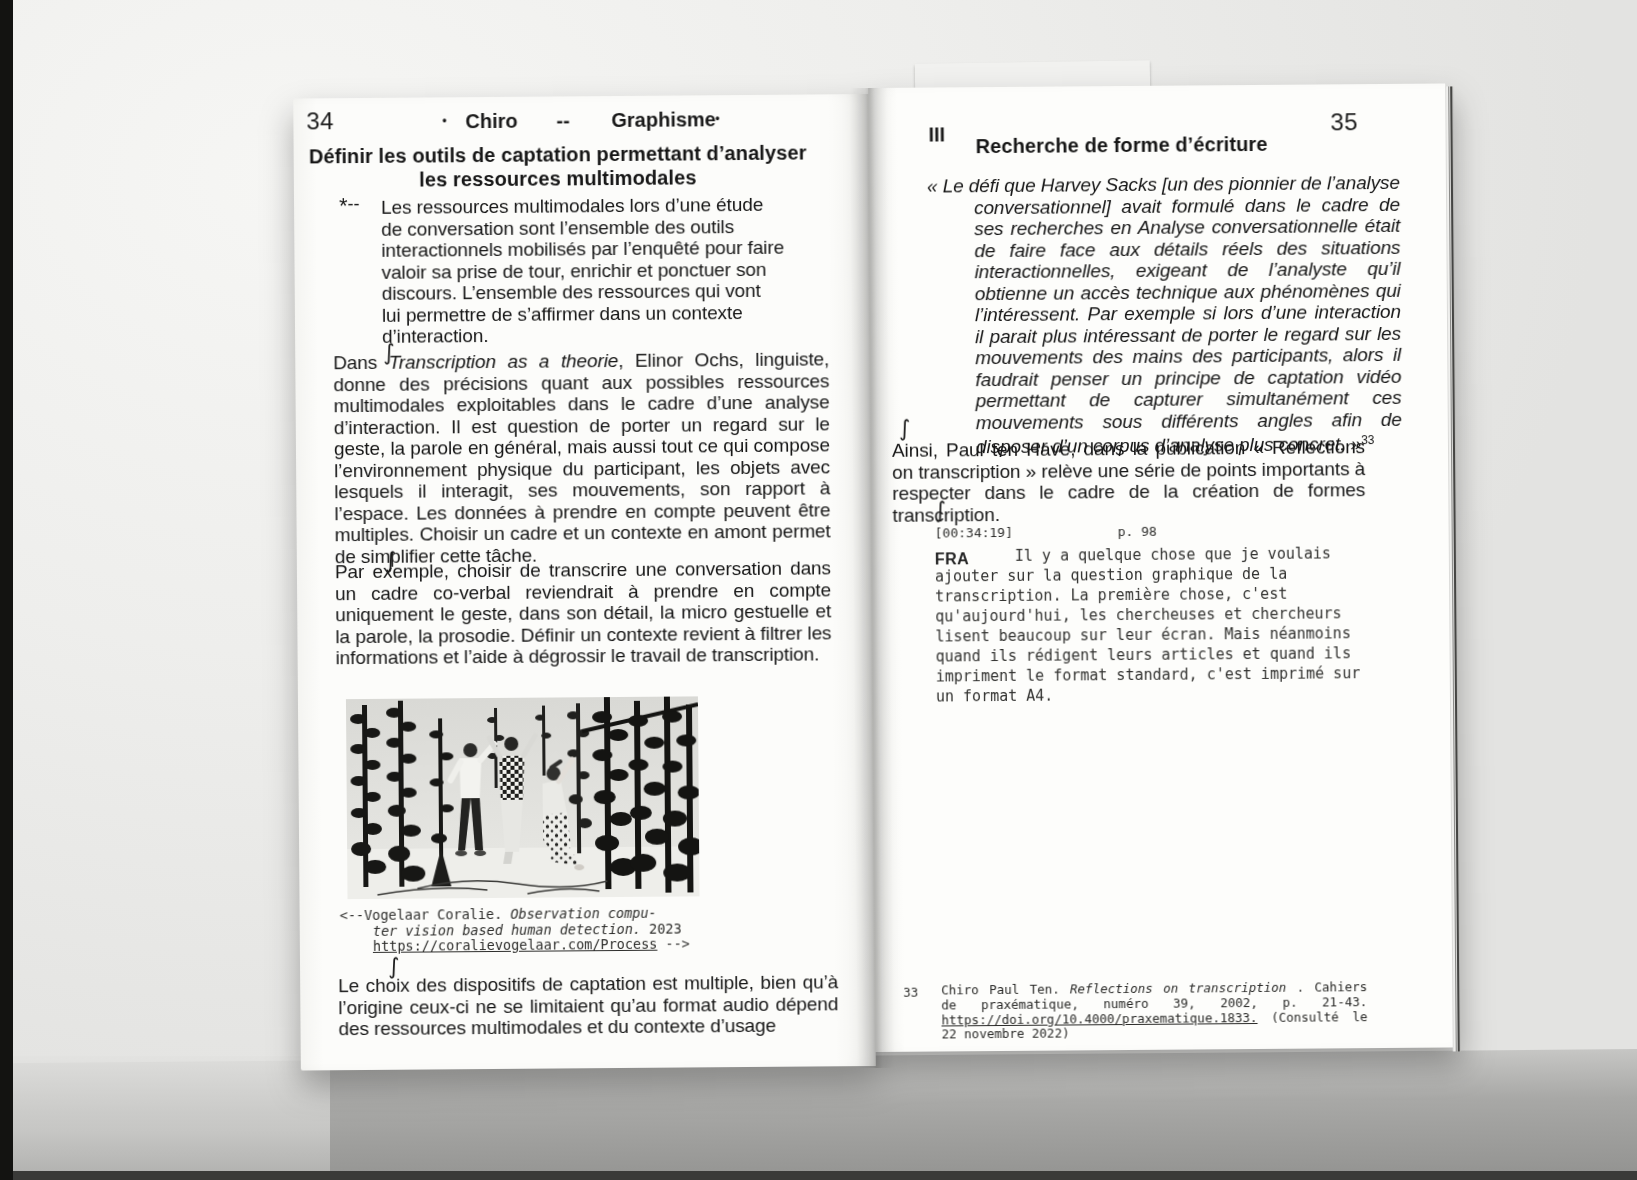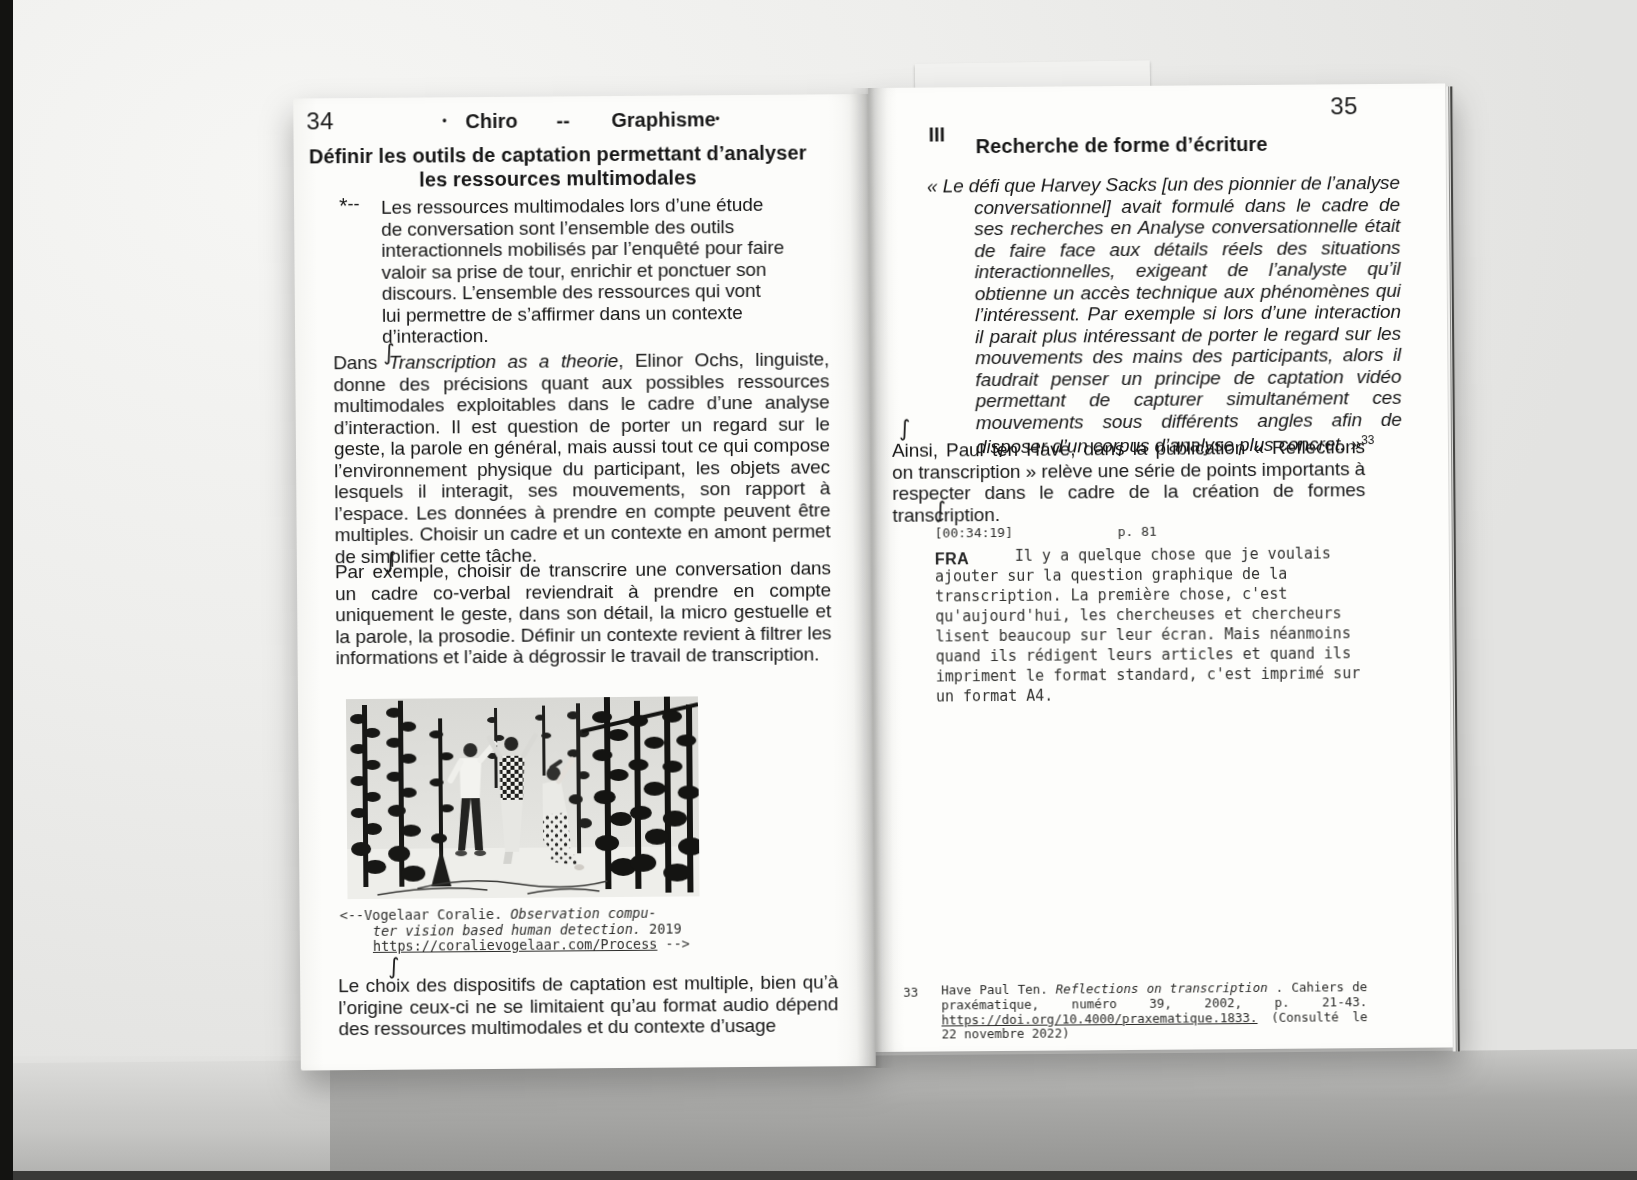--- a/index.html
+++ b/index.html
@@ -235,63 +235,63 @@
           <path d="M196 86 L214 82 L220 116 L196 120 Z" fill="#eaeae6"></path>
           <path d="M212 84 L226 62" stroke="#e2ded8" stroke-width="5" stroke-linecap="round"></path>
           <path d="M196 118 L220 115 L224 150 L206 156 L196 142 Z" fill="url(#floral)"></path>
           <path d="M206 152 L228 158 L232 168 L202 164 Z" fill="url(#floral)"></path>
           <ellipse cx="232" cy="170" rx="5" ry="3" fill="#cfcbc5"></ellipse>
         </g>
       </svg>
 
       <div class="abs mono caption" style="left:40px;top:810px;width:430px;">
         <div><span>&lt;--Vogelaar Coralie. </span><em>Observation compu-</em></div>
-        <div class="ind"><em>ter vision based human detection.</em><span> 2019</span></div>
+        <div class="ind"><em>ter vision based human detection.</em><span> 2023</span></div>
         <div class="ind"><span class="lnk">https://coralievogelaar.com/Process</span><span> --&gt;</span></div>
       </div>
 
       <div class="abs smark" style="left:88px;top:858px;">∫</div>
 
       <p class="abs body-t" style="left:38px;top:877px;width:500px;margin:0;">Le choix des dispositifs de captation est multiple, bien qu’à l’origine ceux-ci ne se limitaient qu’au format audio dépend des ressources multimodales et du contexte d’usage</p>
     </div>
 
     <div class="page right">
       <div class="abs runhead" style="left:60px;top:36px;">III</div>
-      <div class="abs pagenum" style="left:462px;top:8px;">35</div>
+      <div class="abs pagenum" style="left:462px;top:24px;">35</div>
 
       <div class="abs htitle" style="left:22px;top:48px;width:462px;">Recherche de forme d’écriture</div>
 
       <div class="abs body-t quote" style="left:58px;top:88px;width:426px;">
         <span>« Le défi que Harvey Sacks [un des pionnier de l’analyse conversationnel] avait formulé dans le cadre de ses recherches en Analyse conversationnelle était de faire face aux détails réels des situations interactionnelles, exigeant de l’analyste qu’il obtienne un accès technique aux phénomènes qui l’intéressent. Par exemple si lors d’une interaction il parait plus intéressant de porter le regard sur les mouvements des mains des participants, alors il faudrait penser un principe de captation vidéo permettant de capturer simultanément ces mouvements sous différents angles afin de disposer d’un corpus d’analyse plus concret. »</span><span class="fnsup">33</span>
       </div>
 
       <div class="abs smark" style="left:28px;top:330px;">∫</div>
 
       <p class="abs body-t" style="left:21px;top:352px;width:473px;margin:0;">Ainsi, Paul ten Have, dans la publication « Reflections on transcription » relève une série de points importants à respecter dans le cadre de la création de formes transcription.</p>
 
       <div class="abs smark" style="left:63px;top:412px;">∫</div>
 
       <div class="abs" style="left:0;top:438px;width:577px;">
         <span class="abs mono ts" style="left:63px;top:0;">[00:34:19]</span>
-        <span class="abs mono ts" style="left:246px;top:0;">p. 81</span>
+        <span class="abs mono ts" style="left:246px;top:0;">p. 98</span>
         <span class="abs lang" style="left:63px;top:25px;">FRA</span>
         <div class="abs mono transcript" style="left:63px;top:21px;width:430px;">Il y a quelque chose que je voulais
 ajouter sur la question graphique de la
 transcription. La première chose, c'est
 qu'aujourd'hui, les chercheuses et chercheurs
 lisent beaucoup sur leur écran. Mais néanmoins
 quand ils rédigent leurs articles et quand ils
 impriment le format standard, c'est imprimé sur
 un format A4.</div>
       </div>
 
       <div class="abs" style="left:0;top:896px;width:577px;">
         <span class="abs mono fn-num" style="left:28px;top:1px;">33</span>
         <div class="abs mono footnote-txt" style="left:66px;top:0;width:426px;">
-          <span>Have Paul Ten. </span><em>Reflections on transcription</em><span> . Cahiers de praxématique, numéro 39, 2002, p. 21-43. </span><span class="lnk">https://doi.org/10.4000/praxematique.1833.</span><span> (Consulté le 22 novembre 2022)</span>
+          <span>Chiro Paul Ten. </span><em>Reflections on transcription</em><span> . Cahiers de praxématique, numéro 39, 2002, p. 21-43. </span><span class="lnk">https://doi.org/10.4000/praxematique.1833.</span><span> (Consulté le 22 novembre 2022)</span>
         </div>
       </div>
     </div>
 
     <div class="spine-shadow"></div>
   </div>
 
   <div class="black-bar"></div>
 </div>
 

